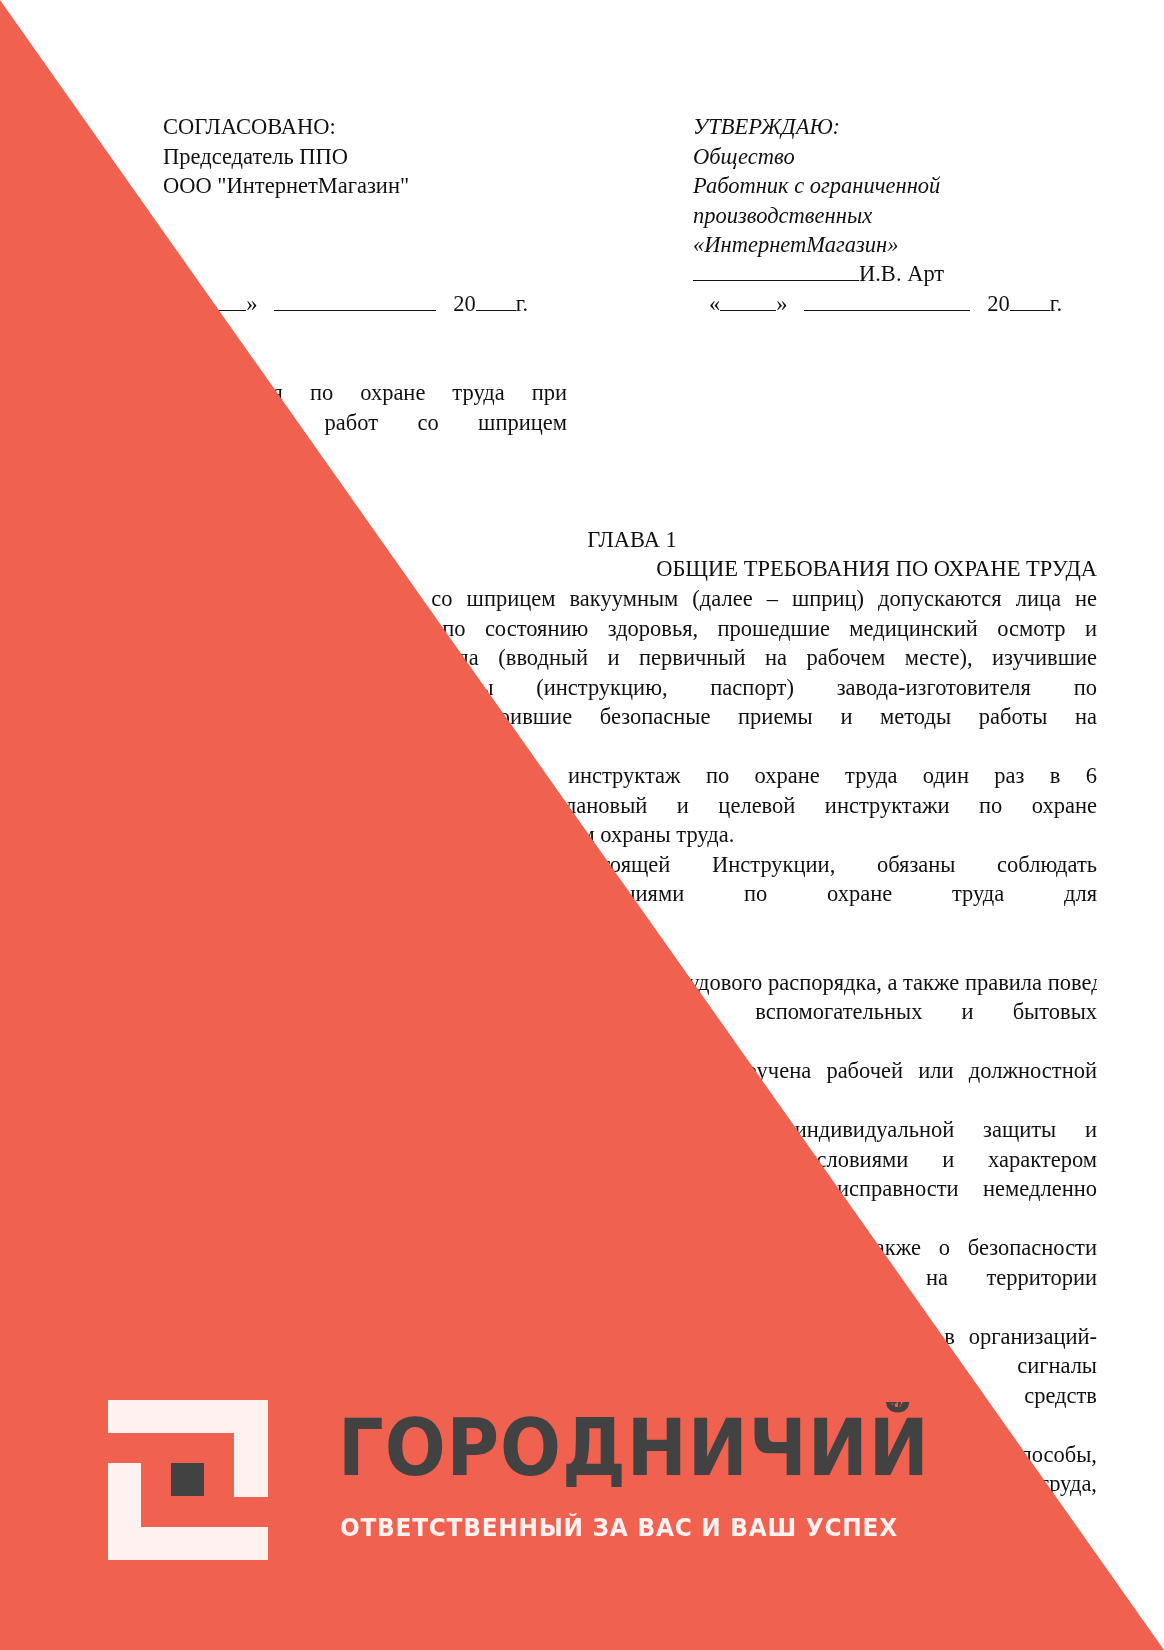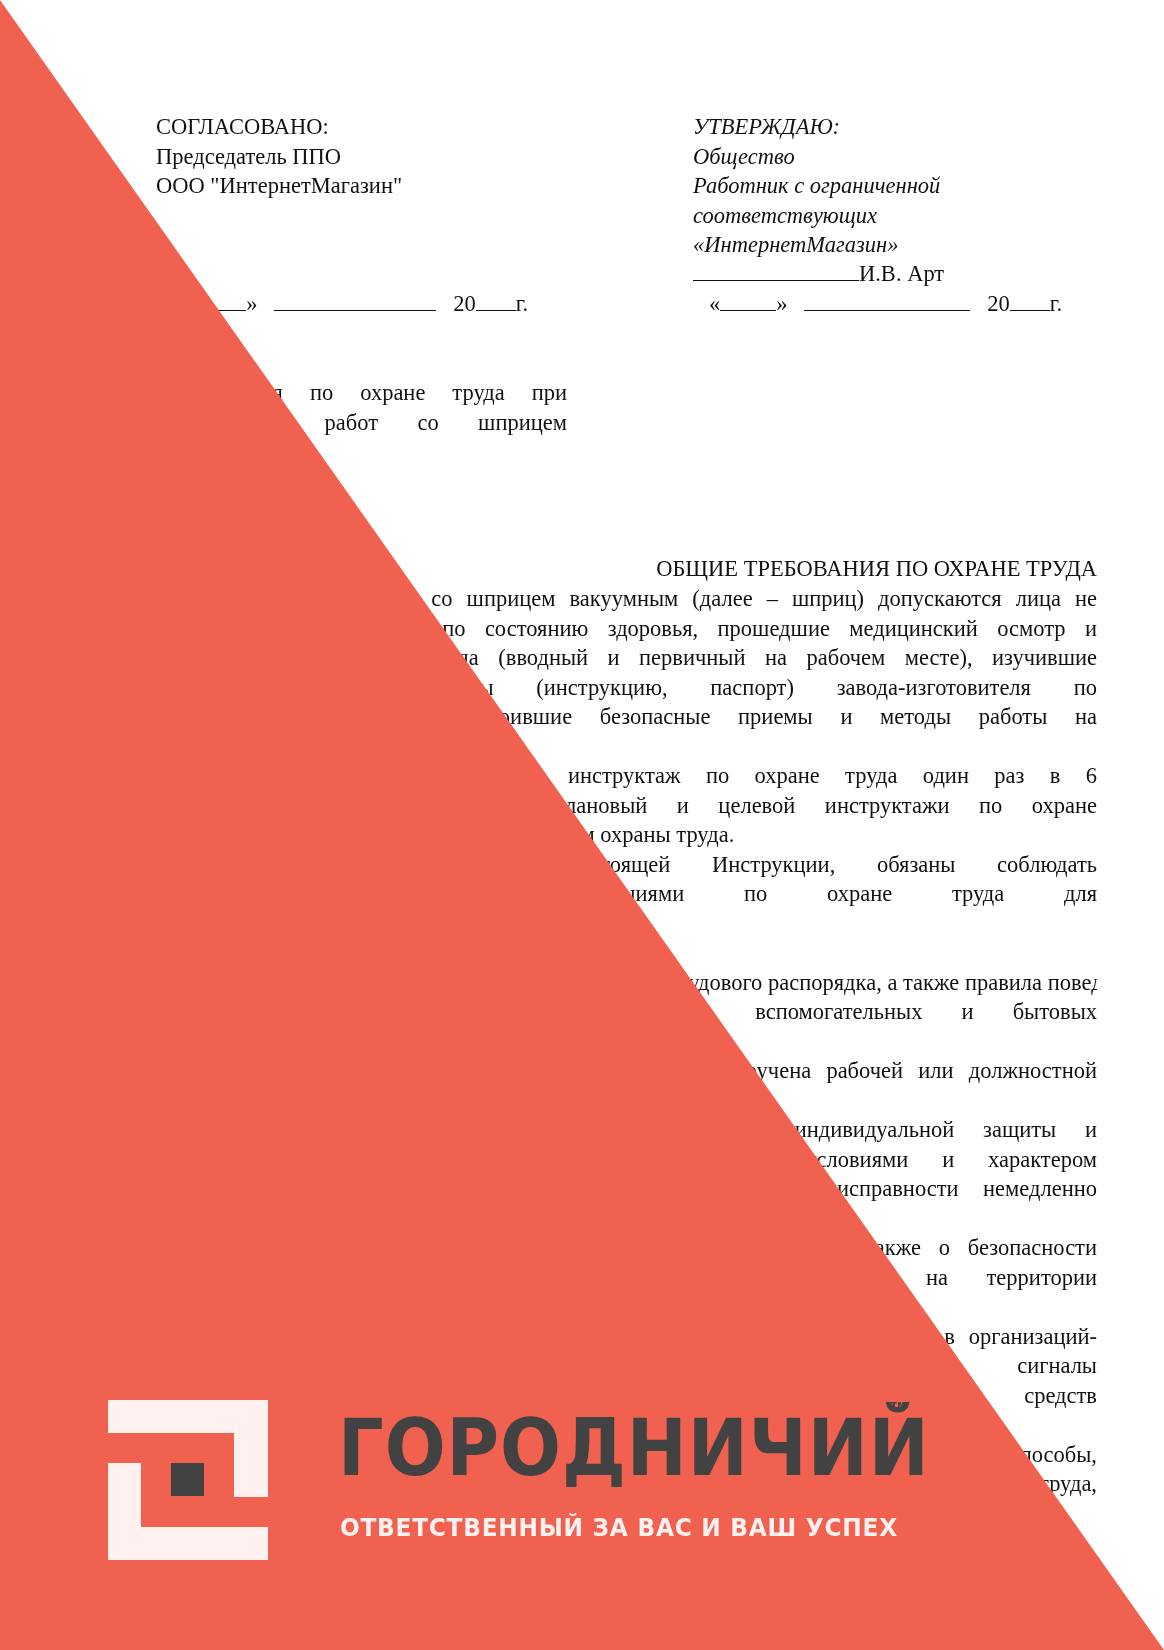--- a/index.html
+++ b/index.html
@@ -46,49 +46,50 @@
     font-family: "DejaVu Sans", "Liberation Sans", sans-serif; font-weight: bold;
     font-size: 25px; color: #fef1f0; letter-spacing: 0.8px;
     transform: scaleX(0.93); transform-origin: left top;
   }
 </style>
 </head>
 <body>
 
 <div class="page">
 
-  <div class="block" style="left:156px; top:112px;">
+  <div class="block" style="left:163px; top:112px;">
     <div>СОГЛАСОВАНО:</div>
     <div>Председатель ППО</div>
     <div>ООО "ИнтернетМагазин"</div>
   </div>
   <div class="txt" style="left:195px; top:289px;">
     <span>«</span><span class="u" style="width:40px;"></span><span>»</span>&nbsp;&nbsp;&nbsp;<span class="u" style="width:162px;"></span>&nbsp;&nbsp;&nbsp;<span>20</span><span class="u" style="width:40px;"></span><span>г.</span>
   </div>
 
   <div class="block" style="left:693px; top:112px;font-style:italic;">
     <div>УТВЕРЖДАЮ:</div>
     <div>Общество</div>
     <div>Работник с ограниченной</div>
-    <div>соответствующих</div>
+    <div>производственных</div>
     <div>«ИнтернетМагазин»</div>
   </div>
   <div class="txt" style="left:693px; top:259px;">
     <span class="u" style="width:166px;"></span><span>И.В. Арт</span>
   </div>
   <div class="txt" style="left:709px; top:289px;">
     <span>«</span><span class="u" style="width:56px;"></span><span>»</span>&nbsp;&nbsp;&nbsp;<span class="u" style="width:166px;"></span>&nbsp;&nbsp;&nbsp;<span>20</span><span class="u" style="width:40px;"></span><span>г.</span>
   </div>
 
   <div class="just" style="top:378px; width:400px; left:167px;">
     <span class="ln">Инструкция по охране труда при</span>
     <span class="ln">выполнении работ со шприцем</span>
     <span class="ln last">вакуумным</span>
   </div>
 
+  <div class="center" style="top:525px;">ГЛАВА 1</div>
   <div class="center" style="top:554px;text-align:right;">ОБЩИЕ ТРЕБОВАНИЯ ПО ОХРАНЕ ТРУДА</div>
 
   <div class="just" style="top:584px;">
     <span class="ln">1. К выполнению работ со шприцем вакуумным (далее – шприц) допускаются лица не</span>
     <span class="ln">моложе 18 лет, годные по состоянию здоровья, прошедшие медицинский осмотр и</span>
     <span class="ln">инструктаж по охране труда (вводный и первичный на рабочем месте), изучившие</span>
     <span class="ln">эксплуатационные документы (инструкцию, паспорт) завода-изготовителя по</span>
     <span class="ln">эксплуатации шприца и освоившие безопасные приемы и методы работы на</span>
     <span class="ln last">нем.</span>
     <span class="ln">2. Работник проходит повторный инструктаж по охране труда один раз в 6</span>

